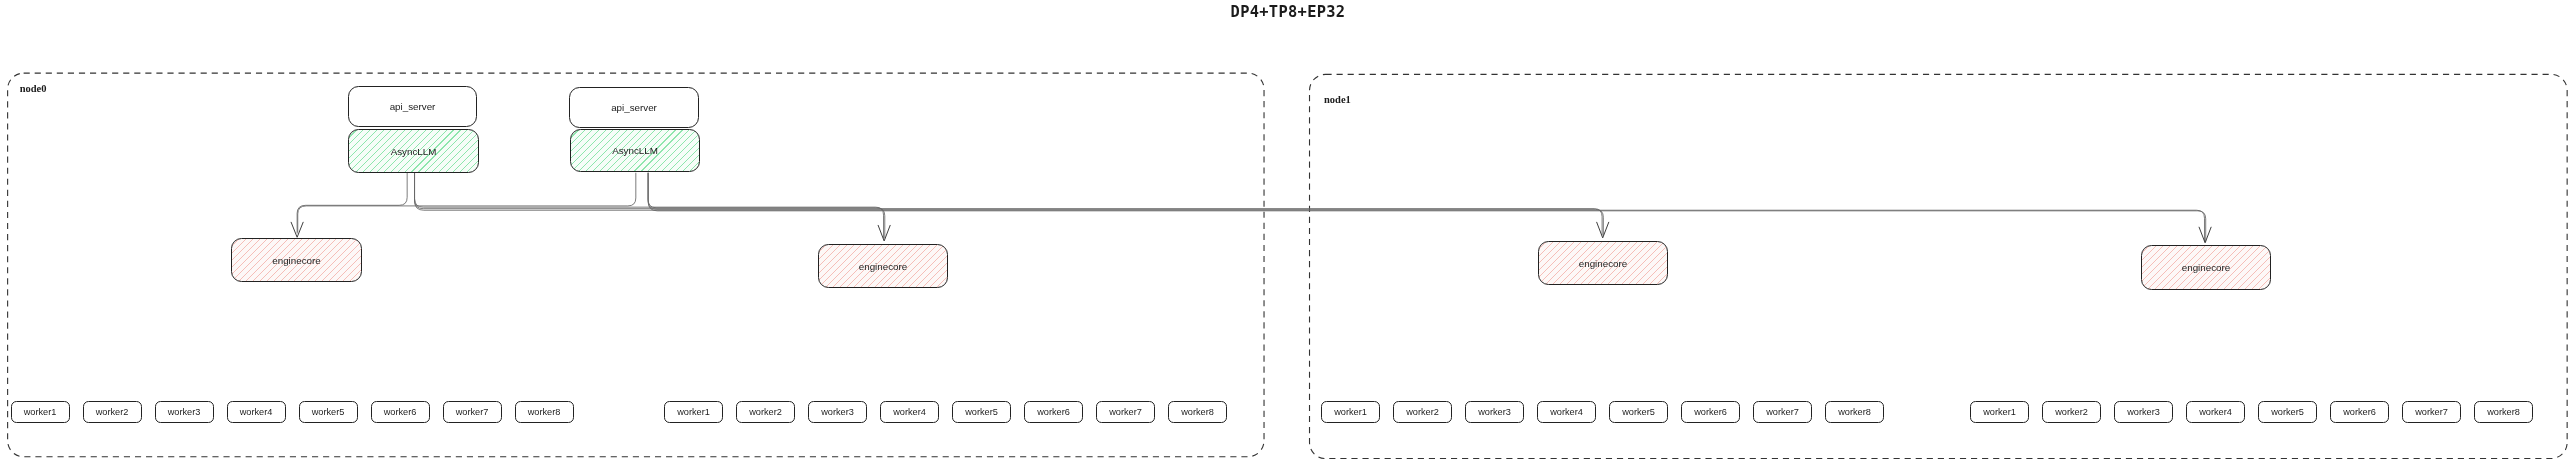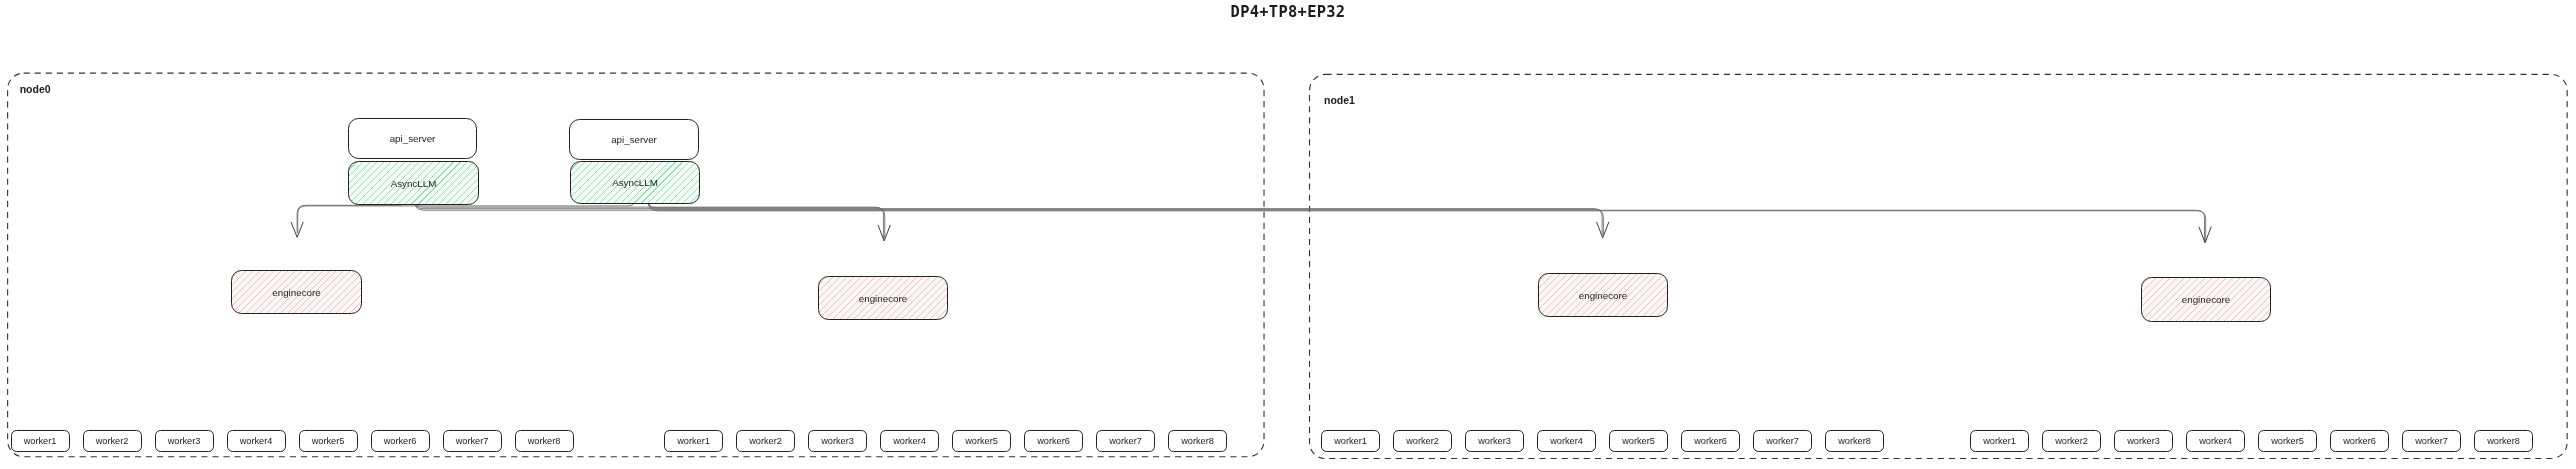--- a/index.html
+++ b/index.html
@@ -7,41 +7,41 @@
     width:2576px;height:469px;position:relative;background:#ffffff;
     font-family:"Liberation Sans", sans-serif;color:#1b1b1b;overflow:hidden;
   }
   .title{
     position:absolute;top:2.5px;left:50%;transform:translateX(-50%);
     font-family:"DejaVu Sans Mono", monospace;font-size:15.4px;font-weight:600;
     letter-spacing:0.3px;white-space:nowrap;
   }
   svg.layer{position:absolute;left:0;top:0;z-index:1;}
   .node-label{
-    position:absolute;z-index:2;font-family:Liberation Sans, sans-serif;
+    position:absolute;z-index:2;font-family:Liberation Serif, serif;
     font-size:10.5px;font-weight:600;
   }
   .box{
     position:absolute;z-index:3;box-sizing:border-box;
     border:1.5px solid #222222;border-radius:10.5px;background:#ffffff;
     display:flex;align-items:center;justify-content:center;
-    font-size:9.8px;white-space:nowrap;margin-top:32px;
+    font-size:9.8px;white-space:nowrap;
   }
   .hatch-green{
     background-color:#f6fdf8;
     background-image:repeating-linear-gradient(135deg,
       #8ee6ad 0px, #8ee6ad 0.8px, transparent 0.8px, transparent 4.9px);
   }
   .hatch-red{
     background-color:#fdf8f7;
     background-image:repeating-linear-gradient(135deg,
       #f5beb8 0px, #f5beb8 0.7px, transparent 0.7px, transparent 4.9px);
   }
   .worker-group{
-    position:absolute;z-index:3;top:430px;display:flex;gap:13px;
+    position:absolute;z-index:3;top:401px;display:flex;gap:13px;
   }
   .worker-group .worker{
     box-sizing:border-box;width:59px;height:21.5px;
     border:1.2px solid #222222;border-radius:5.5px;background:#ffffff;
     display:flex;align-items:center;justify-content:center;
     font-size:9.2px;white-space:nowrap;
   }
 </style>
 </head>
 <body>

